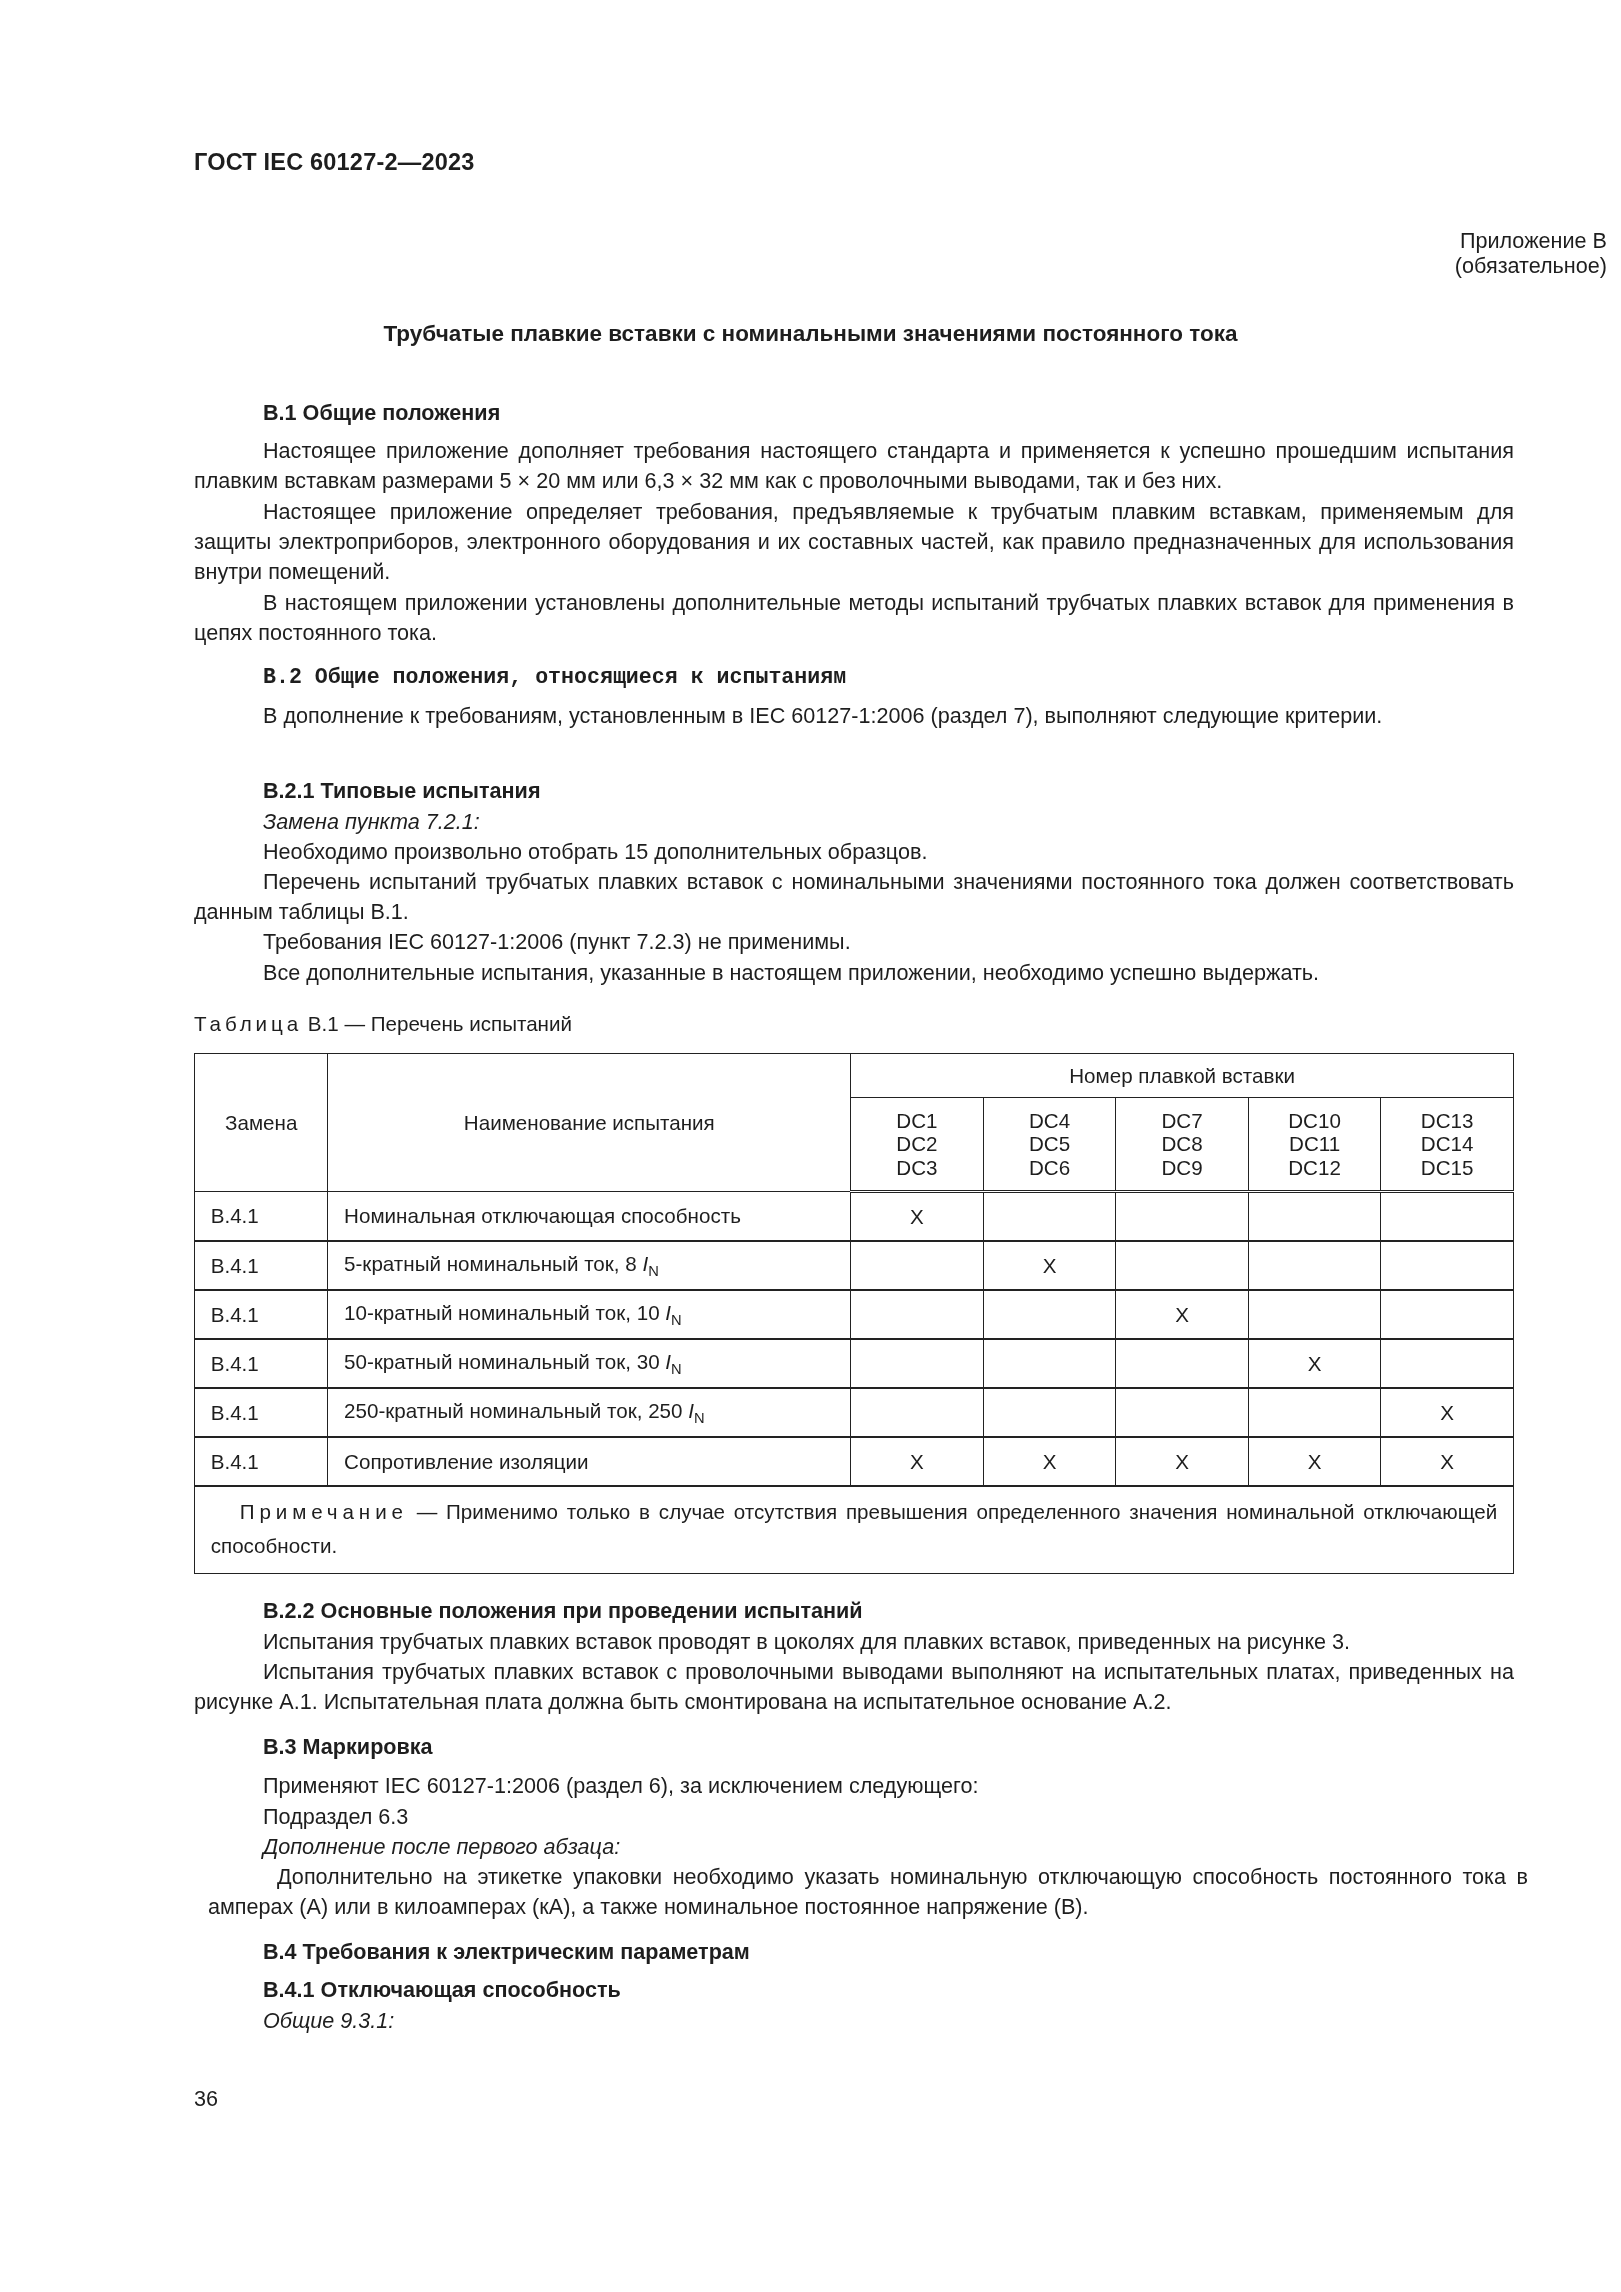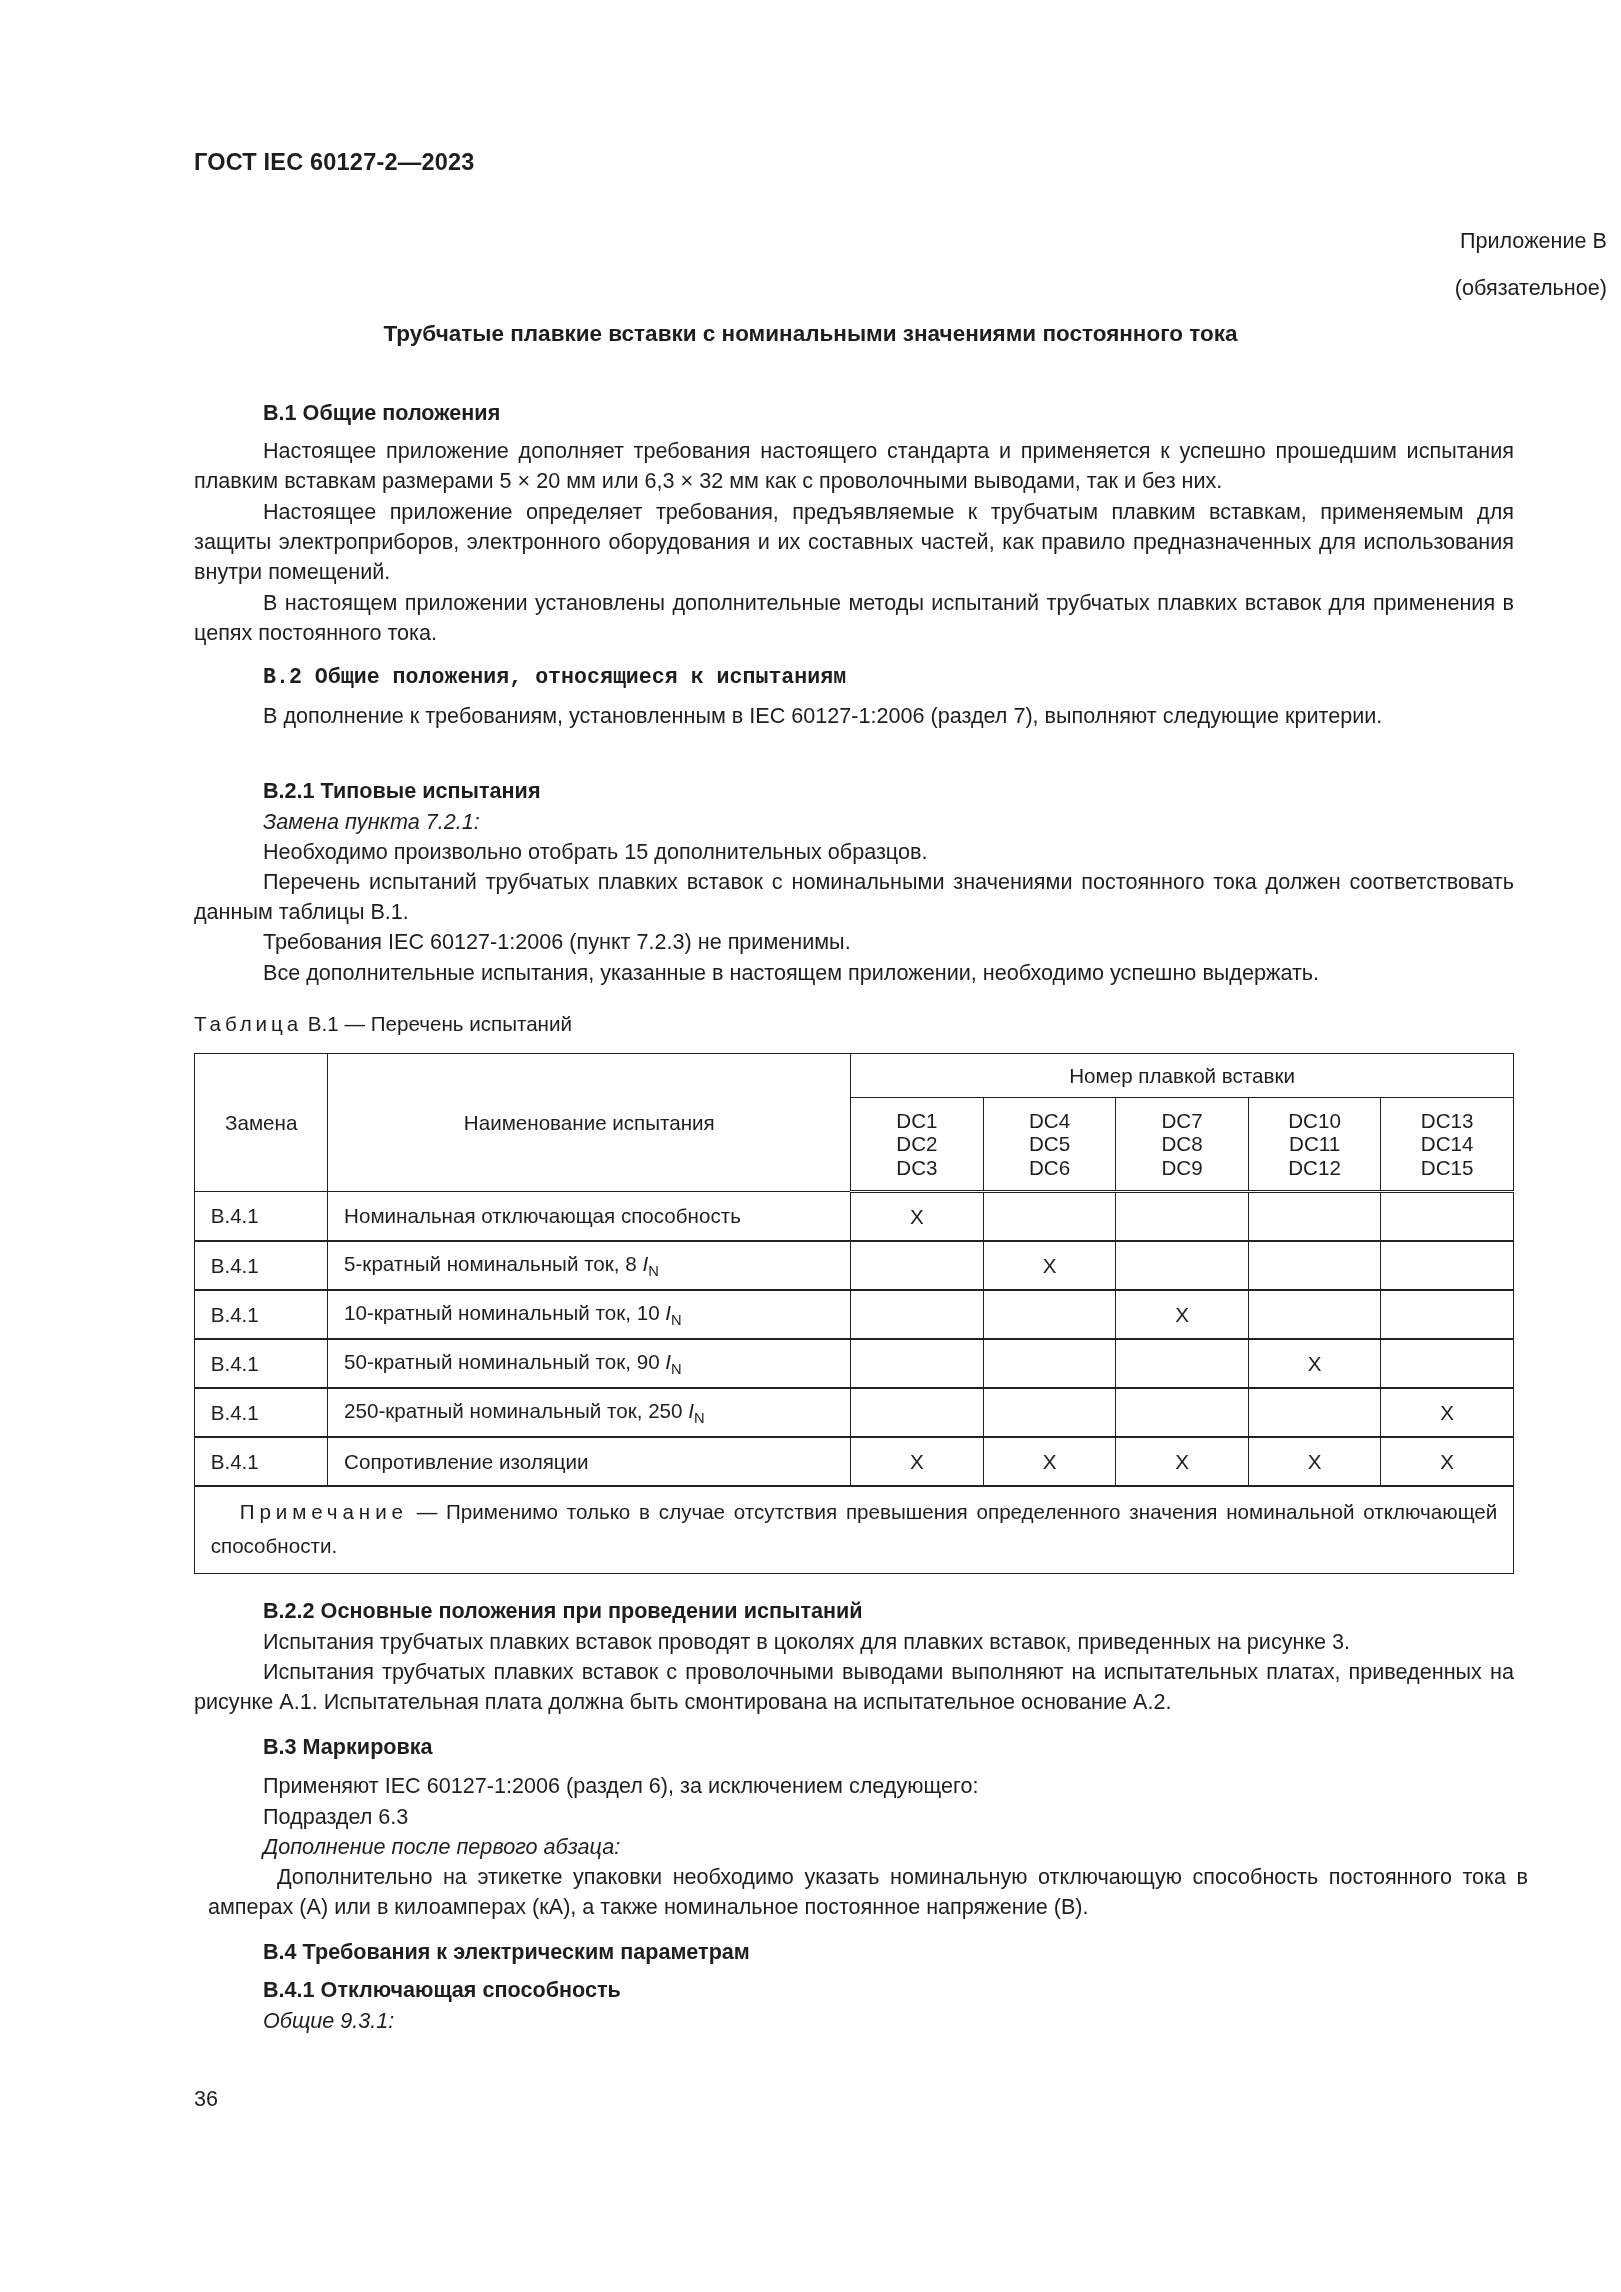--- a/index.html
+++ b/index.html
@@ -39,21 +39,21 @@
   .in { font-style: italic; }
 
   .pagenum { left: 194px; top: 2086px; font-size: 21.6px; }
 </style>
 </head>
 <body>
 
 <div class="abs doc-code">ГОСТ IEC 60127-2—2023</div>
 
 <div class="abs annex-title" style="top:226px;">Приложение В</div>
-<div class="abs annex-title" style="top:273px;">(обязательное)</div>
+<div class="abs annex-title" style="top:251px;">(обязательное)</div>
 <div class="abs annex-heading" style="top:321px;">Трубчатые плавкие вставки с номинальными значениями постоянного тока</div>
 
 <div class="abs h" style="top:400px;">В.1  Общие положения</div>
 <div class="abs p" style="top:436px;"><span class="ind"></span><span>Настоящее приложение дополняет требования настоящего стандарта и применяется к успешно прошедшим испытания плавким вставкам размерами 5 × 20 мм или 6,3 × 32 мм как с проволочными выводами, так и без них.</span></div>
 <div class="abs p" style="top:497px;"><span class="ind"></span><span>Настоящее приложение определяет требования, предъявляемые к трубчатым плавким вставкам, применяемым для защиты электроприборов, электронного оборудования и их составных частей, как правило предназначенных для использования внутри помещений.</span></div>
 <div class="abs p" style="top:588px;"><span class="ind"></span><span>В настоящем приложении установлены дополнительные методы испытаний трубчатых плавких вставок для применения в цепях постоянного тока.</span></div>
 
 <div class="abs h" style="top:665px;font-family:Liberation Mono, monospace;">В.2  Общие положения, относящиеся к испытаниям</div>
 <div class="abs p" style="top:701px;"><span class="ind"></span><span>В дополнение к требованиям, установленным в IEC 60127-1:2006 (раздел 7), выполняют следующие критерии.</span></div>
 
@@ -124,21 +124,21 @@
       <td class="pk">В.4.1</td>
       <td class="nm"><span>10-кратный номинальный ток, 10 </span><span class="mult"><span class="in">I</span><sub>N</sub></span></td>
       <td class="x"></td>
       <td class="x"></td>
       <td class="x">X</td>
       <td class="x"></td>
       <td class="x"></td>
     </tr>
     <tr class="r">
       <td class="pk">В.4.1</td>
-      <td class="nm"><span>50-кратный номинальный ток, 90 </span><span class="mult"><span class="in">I</span><sub>N</sub></span></td>
+      <td class="nm"><span>50-кратный номинальный ток, 30 </span><span class="mult"><span class="in">I</span><sub>N</sub></span></td>
       <td class="x"></td>
       <td class="x"></td>
       <td class="x"></td>
       <td class="x">X</td>
       <td class="x"></td>
     </tr>
     <tr class="r">
       <td class="pk">В.4.1</td>
       <td class="nm"><span>250-кратный номинальный ток, 250 </span><span class="mult"><span class="in">I</span><sub>N</sub></span></td>
       <td class="x"></td>

